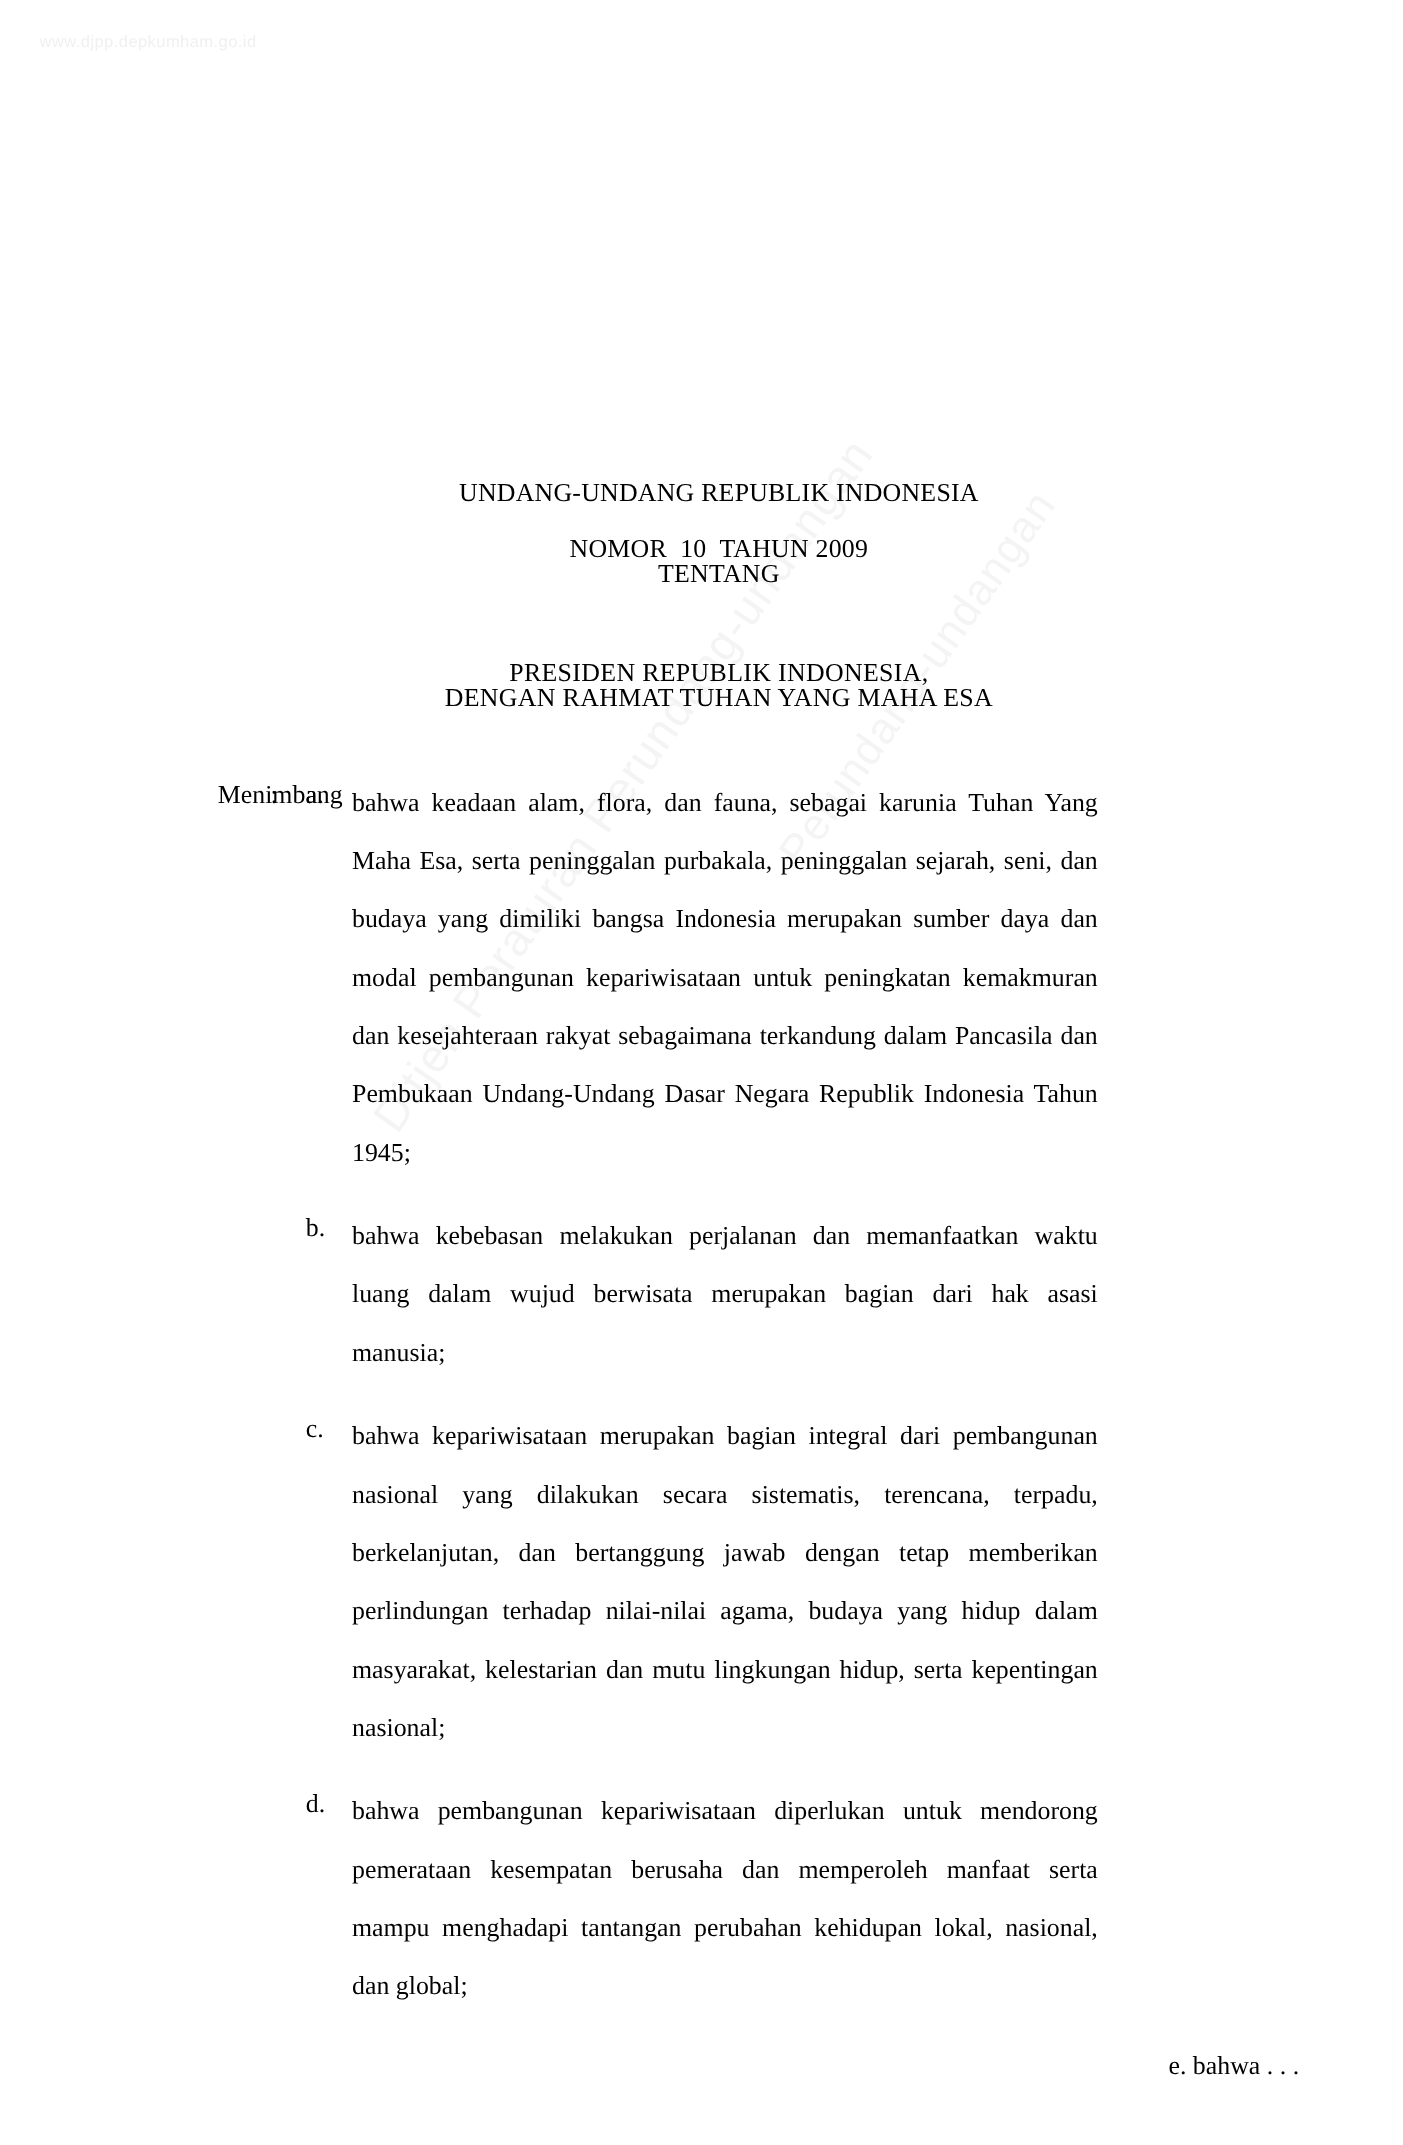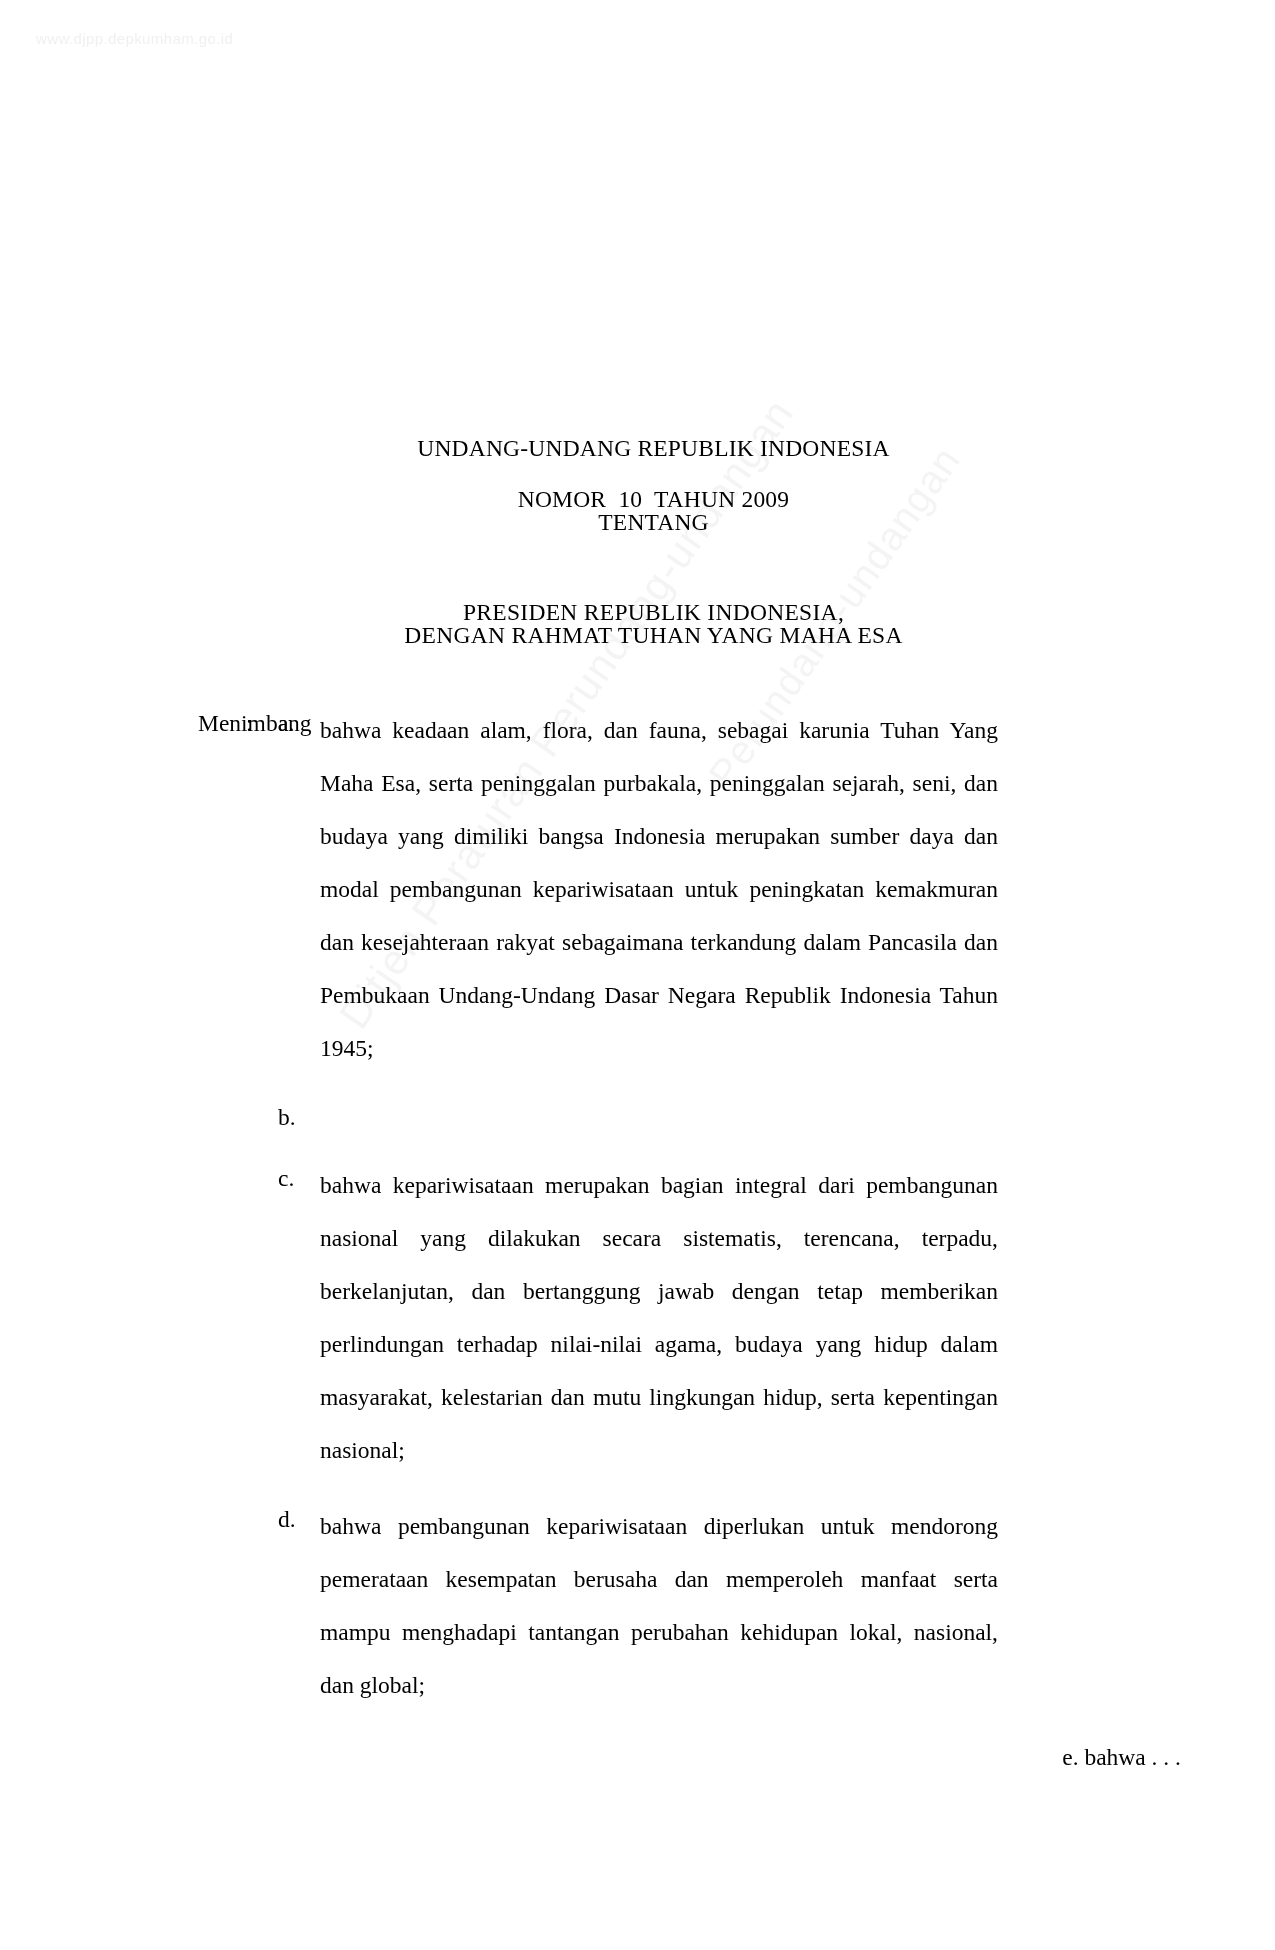--- a/index.html
+++ b/index.html
@@ -168,20 +168,21 @@
         <div class="cons-label">Menimbang</div>
         <div class="cons-colon">:</div>
         <div class="cons-letter">a.</div>
         <div class="cons-text">bahwa keadaan alam, flora, dan fauna, sebagai karunia Tuhan Yang Maha Esa, serta peninggalan purbakala, peninggalan sejarah, seni, dan budaya yang dimiliki bangsa Indonesia merupakan sumber daya dan modal pembangunan kepariwisataan untuk peningkatan kemakmuran dan kesejahteraan rakyat sebagaimana terkandung dalam Pancasila dan Pembukaan Undang-Undang Dasar Negara Republik Indonesia Tahun 1945;</div>
       </div>
 
       <div class="cons-row">
         <div class="cons-spacer-label"></div>
         <div class="cons-colon"></div>
         <div class="cons-letter">b.</div>
+        <div class="cons-text">bahwa kebebasan melakukan perjalanan dan memanfaatkan waktu luang dalam wujud berwisata merupakan bagian dari hak asasi manusia;</div>
       </div>
 
       <div class="cons-row">
         <div class="cons-spacer-label"></div>
         <div class="cons-colon"></div>
         <div class="cons-letter">c.</div>
         <div class="cons-text">bahwa kepariwisataan merupakan bagian integral dari pembangunan nasional yang dilakukan secara sistematis, terencana, terpadu, berkelanjutan, dan bertanggung jawab dengan tetap memberikan perlindungan terhadap nilai-nilai agama, budaya yang hidup dalam masyarakat, kelestarian dan mutu lingkungan hidup, serta kepentingan nasional;</div>
       </div>
 
       <div class="cons-row">

